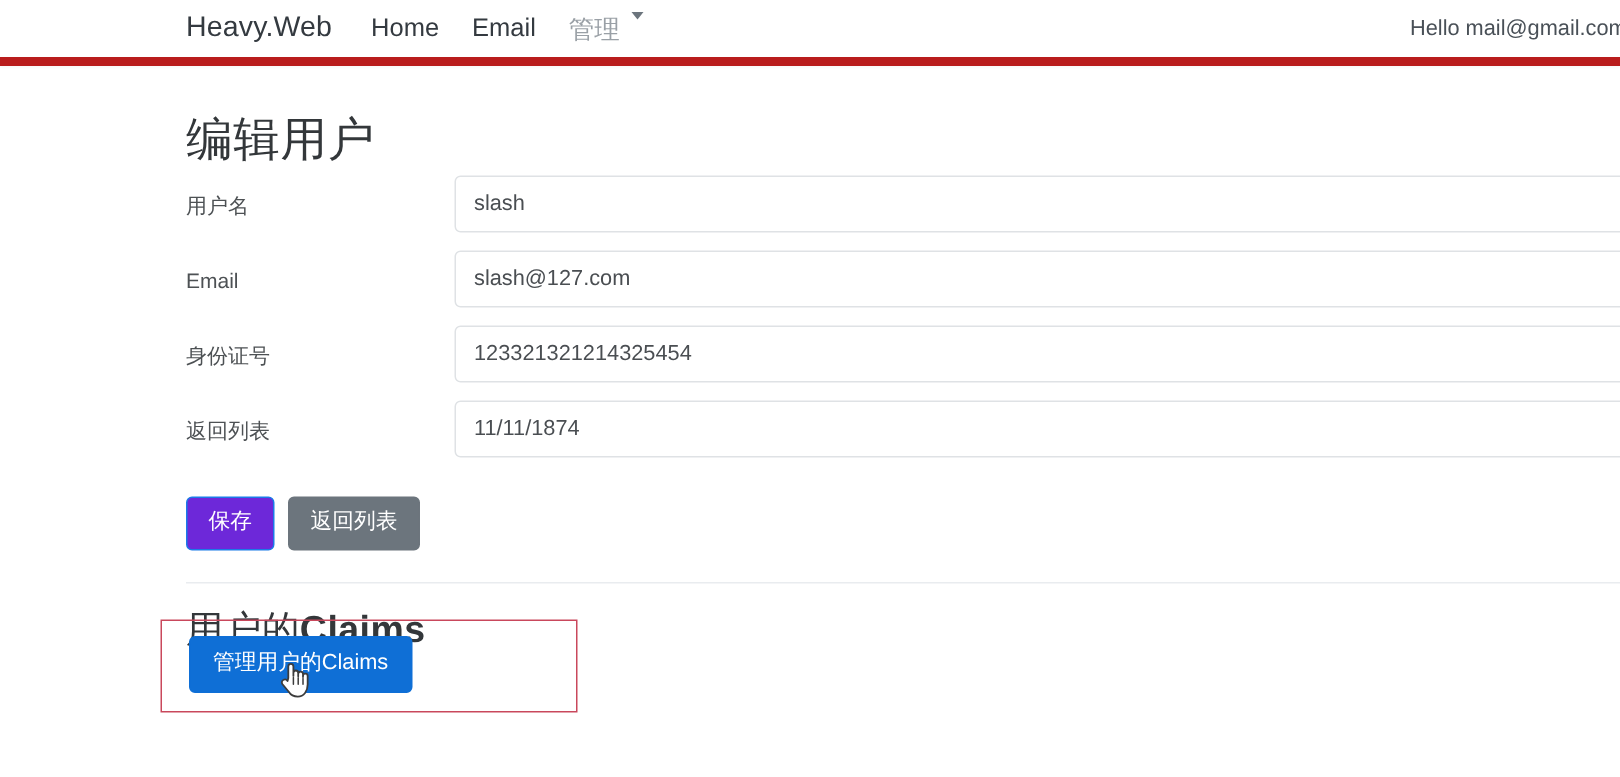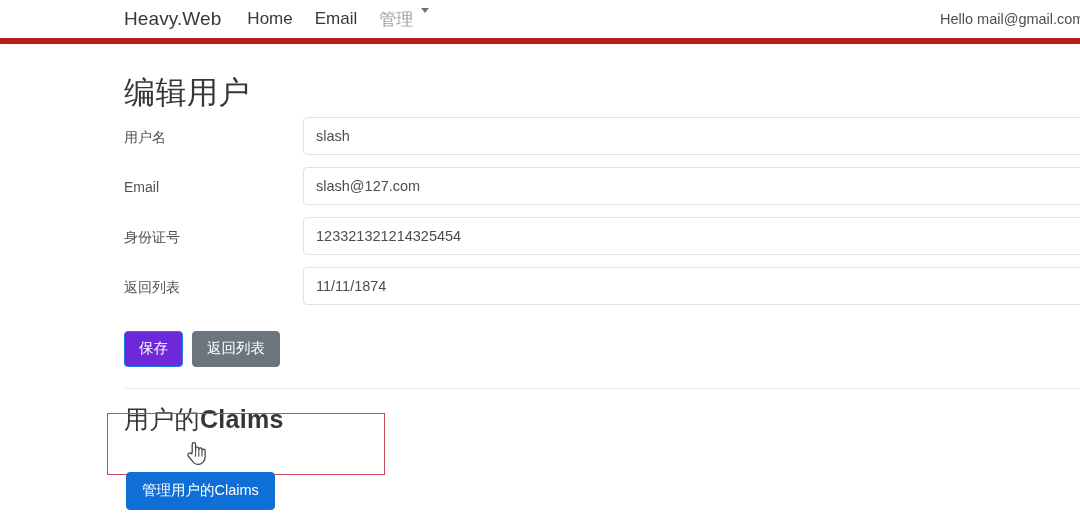--- a/index.html
+++ b/index.html
@@ -168,21 +168,20 @@
     width: 278px;
     height: 62px;
     border: 1.5px solid #c9485c;
     background: transparent;
     pointer-events: none;
   }
   .claims-btn-wrap {
     position: absolute;
     left: 126px;
     top: 424px;
-    margin-top: 48px;
   }
   .btn-claims {
     background: #0f6fd6;
     border-color: #0f6fd6;
     color: #ffffff;
     padding: 8px 15px;
     font-size: 14.5px;
     border-radius: 4px;
   }
 

